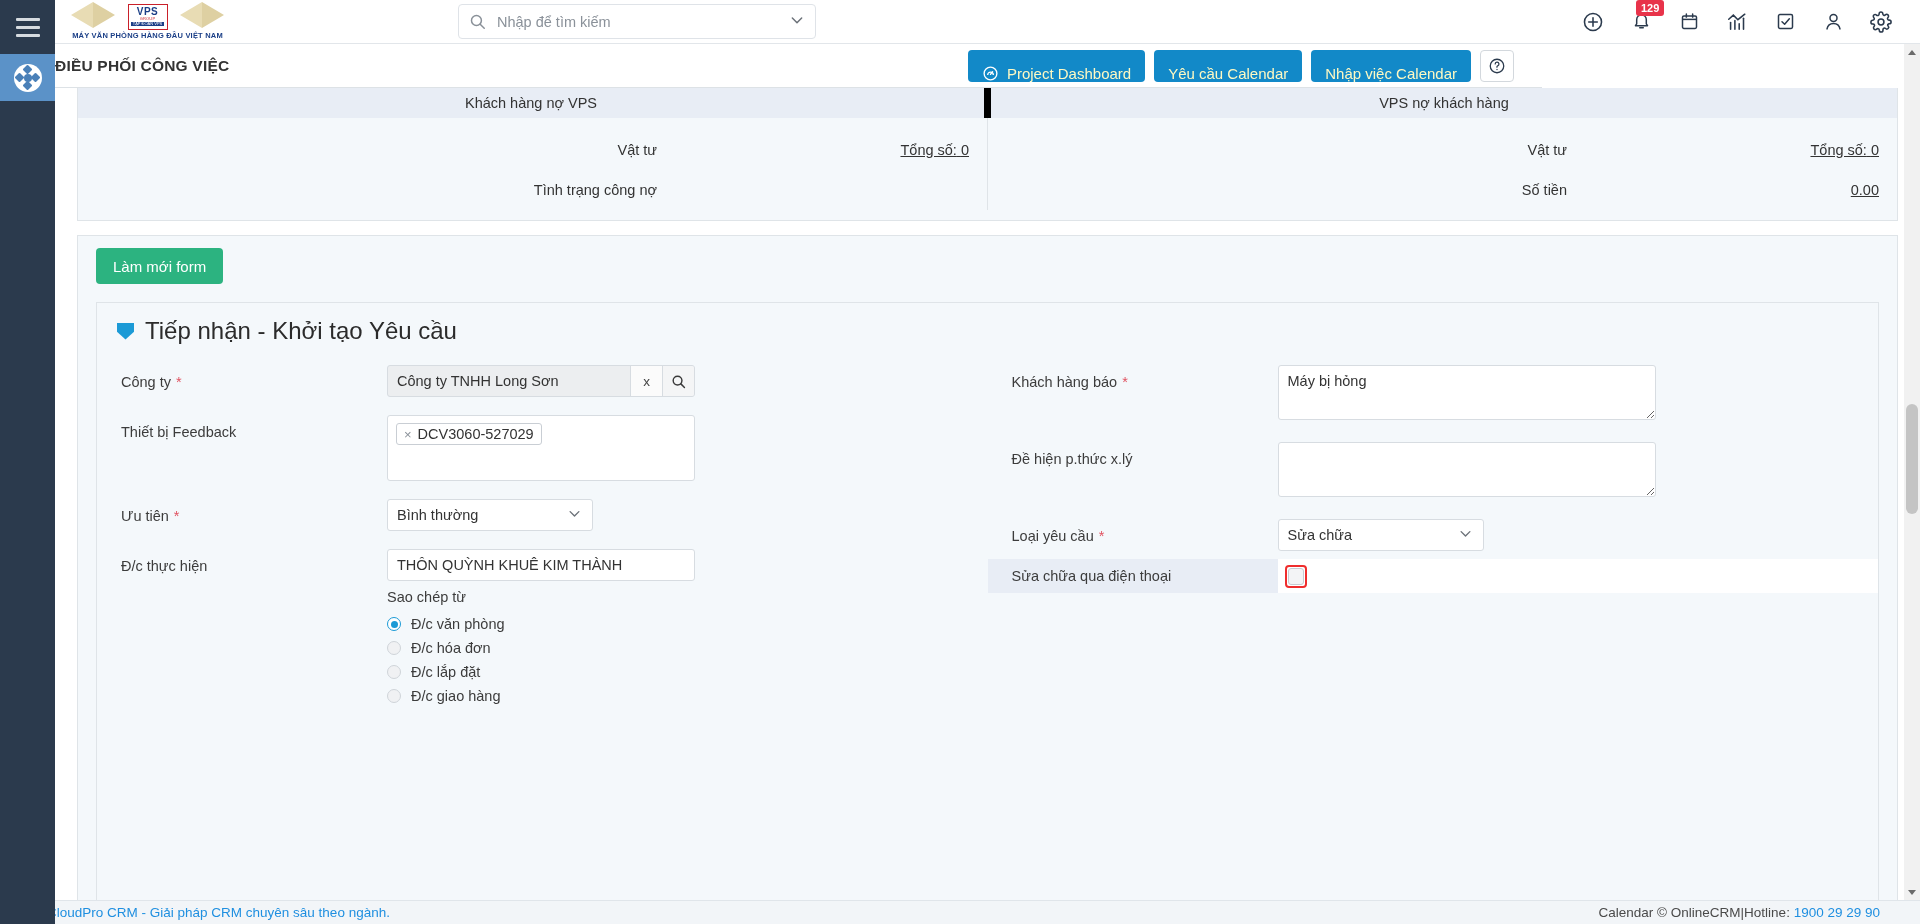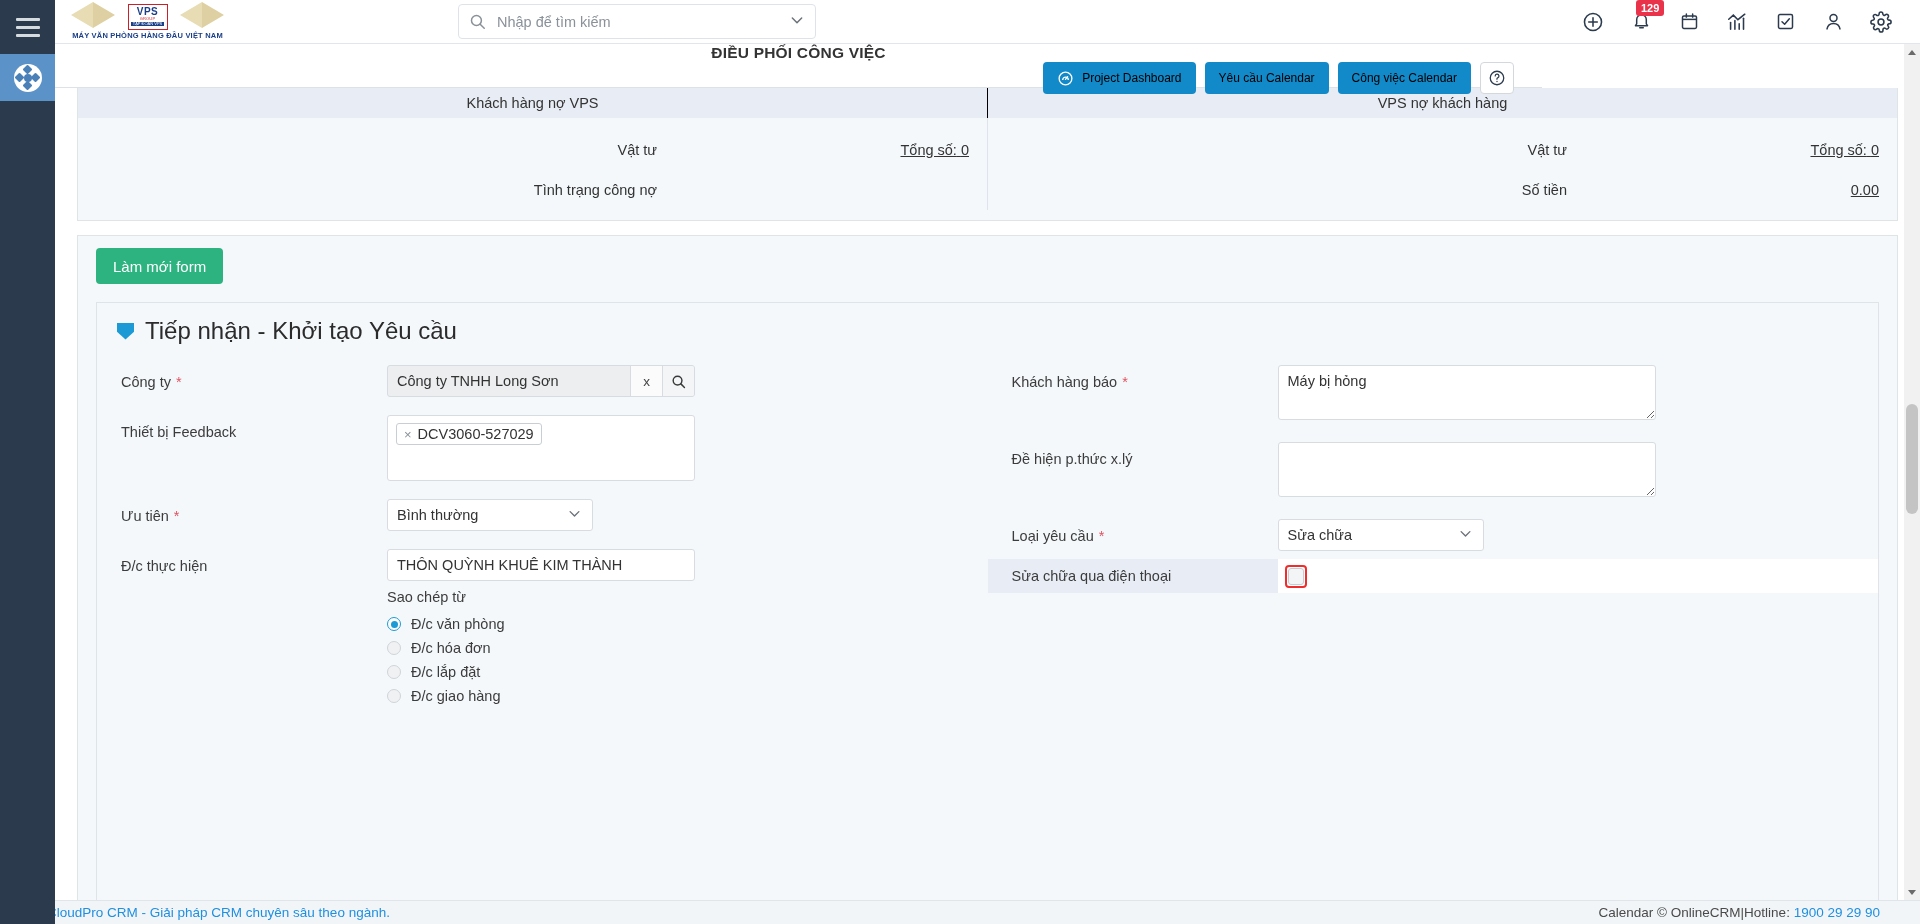--- a/index.html
+++ b/index.html
@@ -98,34 +98,34 @@
   .badge {
     position: absolute; top: -11px; left: 6px;
     background: #e8334a; color: #fff; font-size: 11px; font-weight: bold;
     border-radius: 3px; padding: 1px 5px; line-height: 14px; min-width: 14px; text-align:center;
   }
 
   
   #subheader {
     position: absolute; left: 55px; top: 44px; width: 1487px; height: 44px;
     background: #ffffff; border-bottom: 1px solid #dde2e6;
-    display: flex; align-items: center; z-index: 19; flex-direction: column;
+    display: flex; align-items: center; z-index: 19;
   }
   #page-title {
     margin-left: 0; padding-left: 0;
     font-size: 15.5px; font-weight: bold; color: #333; letter-spacing: .2px;
   }
   #subheader-actions {
     margin-left: auto; display: flex; align-items: center; gap: 9px; padding-right: 28px;
   }
   .btn-blue {
-    background: #1289c8; color: #000000; border: none; border-radius: 4px;
-    height: 32px; padding: 0 14px; font-size: 12px; cursor: pointer;
+    background: #1289c8; color: #fef9c3; border: none; border-radius: 4px;
+    height: 32px; padding: 0 14px; font-size: 15px; cursor: pointer;
     font-family: "Liberation Sans", sans-serif;
-    display: flex; align-items: center; gap: 8px; white-space: nowrap;
+    display: flex; align-items: flex-end; gap: 8px; white-space: nowrap;
   }
   .btn-help {
     background: #fff; border: 1px solid #d3d8dd; border-radius: 4px;
     width: 34px; height: 32px; display:flex; align-items:center; justify-content:center;
     cursor: pointer;
   }
 
   
   #content {
     position: absolute; left: 55px; top: 88px; width: 1865px; height: 812px;
@@ -135,21 +135,21 @@
   .panel {
     margin: 0 22px; border: 1px solid #dfe4e8; background: #f4f8fb;
   }
   #debt-panel { border-top: none; height: 133px; margin-top:0; }
 
   .debt-head { display: flex; height: 30px; }
   .debt-head > div {
     flex: 1; background: #e8edf5; display: flex; align-items: center; justify-content: center;
     font-size: 14.5px; color: #333; font-weight: normal;
   }
-  .debt-head > div:first-child { border-right: 1px solid #000000; }
+  .debt-head > div:first-child { border-right: 7px solid #000000; }
   .debt-body { display:flex; }
   .debt-col { flex:1; padding-top: 12px; }
   .debt-col:first-child { border-right: 1px solid #dfe4e8; }
   .debt-row { display:flex; align-items:center; height: 40px; font-size: 14.5px; color:#333; }
   .debt-row .lbl { flex: 1; text-align: right; padding-right: 0; }
   .debt-row .val { width: 330px; text-align: right; padding-right: 18px; text-decoration: underline; }
   .debt-row .val span.num { margin-left: 26px; }
 
   #form-panel { margin-top: 14px; background: #f4f8fb; }
   #refresh-bar { padding: 12px 0 0 18px; }
@@ -409,21 +409,21 @@
           <circle cx="12" cy="12" r="9"></circle>
           <path d="M8 14a4 4 0 0 1 8 0"></path>
           <line x1="12" y1="13.2" x2="15" y2="9.4" stroke-linecap="round"></line>
         </svg>
       <span>Project Dashboard</span>
     </button>
     <button class="btn-blue">
       <span>Yêu cầu Calendar</span>
     </button>
     <button class="btn-blue">
-      <span>Công việc Calendar</span>
+      <span>Nhập việc Calendar</span>
     </button>
     <div class="btn-help">
       <svg width="18" height="18" viewBox="0 0 24 24" fill="none" stroke="#2b3a4d" stroke-width="1.7">
           <circle cx="12" cy="12" r="9"></circle>
           <path d="M9.6 9.3a2.5 2.5 0 1 1 3.3 2.4c-.7.3-1 .9-1 1.6v.3" stroke-linecap="round"></path>
           <circle cx="12" cy="16.6" r=".9" fill="#2b3a4d" stroke="none"></circle>
         </svg>
     </div>
   </div>
 </div>

